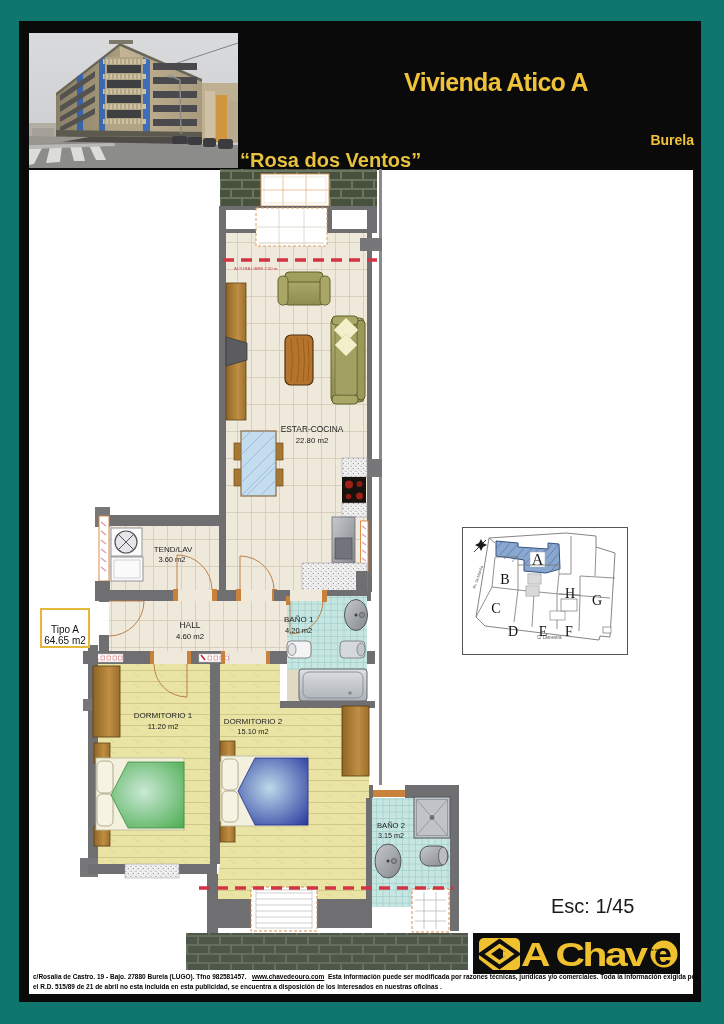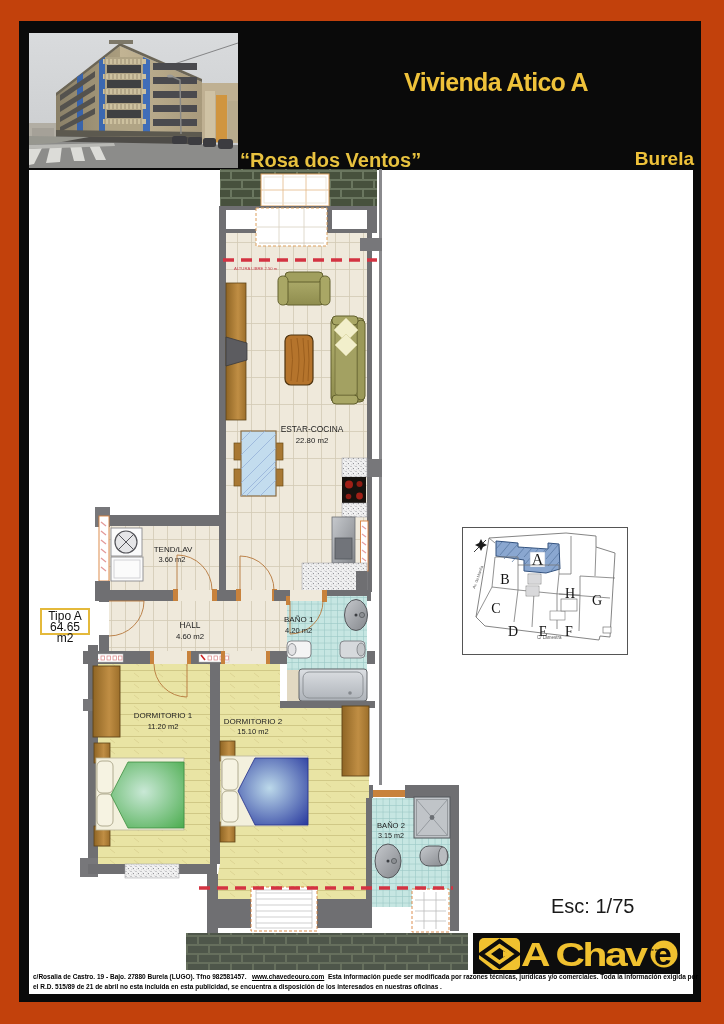--- a/index.html
+++ b/index.html
@@ -1,16 +1,16 @@
 <!DOCTYPE html>
 <html><head>
 <meta charset="utf-8">
 <style>
 html,body{margin:0;padding:0;background:#fff;}
-#page{position:relative;width:724px;height:1024px;background:#c2410c;overflow:hidden;font-family:"Liberation Sans",sans-serif;}
+#page{position:relative;width:724px;height:1024px;background:#0f766e;overflow:hidden;font-family:"Liberation Sans",sans-serif;}
 .abs{position:absolute;}
 </style>
 </head>
 <body>
 <div id="page">
 
 <div class="abs" style="left:19px;top:21px;width:682px;height:981px;background:#0a0a0a;"></div>
 
 <div class="abs" style="left:29px;top:170px;width:664px;height:824px;background:#ffffff;"></div>
 
@@ -119,21 +119,21 @@
 
 <path d="M152,101 L151,47 L142,43" stroke="#8a8a88" stroke-width="1.4" fill="none"></path>
 <ellipse cx="141" cy="43" rx="3" ry="1.5" fill="#9a9a98"></ellipse>
 </svg>
 
 <div class="abs" style="left:330px;top:68px;width:332px;text-align:center;color:#efc23a;font-size:25px;font-weight:bold;letter-spacing:-0.7px;">Vivienda Atico A</div>
 
 
 <div class="abs" style="left:240px;top:149px;color:#e8c23f;font-size:20px;font-weight:bold;">“Rosa dos Ventos”</div>
 
-<div class="abs" style="left:634px;top:148px;width:60px;text-align:right;color:#efc23a;font-size:19px;font-weight:bold;">Burela</div>
+<div class="abs" style="left:634px;top:132px;width:60px;text-align:right;color:#efc23a;font-size:14px;font-weight:bold;">Burela</div>
 
 <svg class="abs" style="left:80px;top:165px;" width="400" height="810" viewBox="80 165 400 810">
 <defs>
 <pattern id="pT" width="14" height="27" patternUnits="userSpaceOnUse">
           <rect width="14" height="27" fill="#efe9db"></rect>
           <path d="M13.6,0 V27 M0,26.6 H14" stroke="#d2c9b4" stroke-width="0.9" fill="none"></path>
         </pattern>
 <pattern id="pY" width="24" height="11" patternUnits="userSpaceOnUse">
           <rect width="24" height="11" fill="#e9e4a4"></rect>
           <path d="M0,10.6 H24" stroke="#c6be7a" stroke-width="0.8"></path>
@@ -551,21 +551,21 @@
           <rect x="412" y="889" width="37" height="43" fill="#ffffff" stroke="#d9823c" stroke-width="0.9" stroke-dasharray="3,2"></rect>
           <path d="M424,892 v37 M436,892 v37 M415,900 h31 M415,911 h31 M415,921 h31" stroke="#bbb" stroke-width="0.8" fill="none"></path>
         </g>
 
 <path d="M199,888 H453" stroke="#d33342" stroke-width="3.4" stroke-dasharray="11,7" fill="none"></path>
 
 <rect x="186" y="933" width="282" height="37" fill="url(#pK2)"></rect>
 </g>
     </svg>
 
-<div class="abs" style="left:40px;top:608px;width:46px;height:22px;border:2px solid #e4b93b;background:#fff;text-align:center;color:#111;font-size:12px;line-height:11px;padding-top:1px;">Tipo A<br>64.65 m2</div>
+<div class="abs" style="left:40px;top:608px;width:46px;height:22px;border:2px solid #e4b93b;background:#fff;text-align:center;color:#111;font-size:10px;line-height:11px;padding-top:14px;">Tipo A<br>64.65 m2</div>
 
 <svg class="abs" style="left:462px;top:527px;" width="166" height="128" viewBox="0 0 166 128">
 
 <rect x="0.5" y="0.5" width="165" height="127" fill="#ffffff" stroke="#555" stroke-width="1"></rect>
 
 <path d="M27,11 L104,6 L134,9 L134,20 L153,26 L148,110 L138,109 L137,113 L23,99 L14,90 Z" fill="none" stroke="#777" stroke-width="0.9"></path>
 
 <path d="M34,14 L56,16 L56,20 L86,22 L86,16 L97,17 L98,42 L84,46 L62,44 L62,33 L49,31 L34,29 Z" fill="#8aa7d0" stroke="#33527e" stroke-width="1"></path>
 <path d="M40,15 l-6,7 M48,16 l-10,12 M56,17 l-14,15 M63,20 l-13,15 M70,21 l-8,9 M77,21 l-14,16 M84,22 l-12,14 M90,17 l-12,14 M96,18 l-12,14 M97,26 l-11,13 M97,35 l-9,10" stroke="#54749e" stroke-width="0.7" fill="none"></path>
 
@@ -601,21 +601,21 @@
 <text x="107" y="109" font-family="Liberation Serif,serif" font-size="14" fill="#111" text-anchor="middle">F</text>
 
 <text x="135" y="78" font-family="Liberation Serif,serif" font-size="14" fill="#111" text-anchor="middle">G</text>
 
 <text x="108" y="71" font-family="Liberation Serif,serif" font-size="14" fill="#111" text-anchor="middle">H</text>
 
 <rect x="99" y="72" width="16" height="12" fill="#fff" stroke="#777" stroke-width="0.7"></rect>
 <rect x="141" y="100" width="8" height="6" fill="#fff" stroke="#777" stroke-width="0.7"></rect>
 </svg>
 
-<div class="abs" style="left:551px;top:895px;color:#1a1a1a;font-size:20px;">Esc: 1/75</div>
+<div class="abs" style="left:551px;top:895px;color:#1a1a1a;font-size:20px;">Esc: 1/45</div>
 
 <svg class="abs" style="left:473px;top:933px;" width="207" height="41" viewBox="0 0 207 41">
 
 <rect x="0" y="0" width="207" height="41" fill="#0d0d0d"></rect>
 
 <g>
         <rect x="6" y="5" width="41" height="32" rx="5" fill="#f0c12f"></rect>
 <polygon points="26.5,8 45,21 26.5,34 8,21" fill="none" stroke="#0d0d0d" stroke-width="4"></polygon>
 <polygon points="26.5,15 35,21 26.5,27 18,21" fill="#0d0d0d"></polygon>
 <polygon points="6,26 20,37 6,37" fill="#0d0d0d"></polygon>

